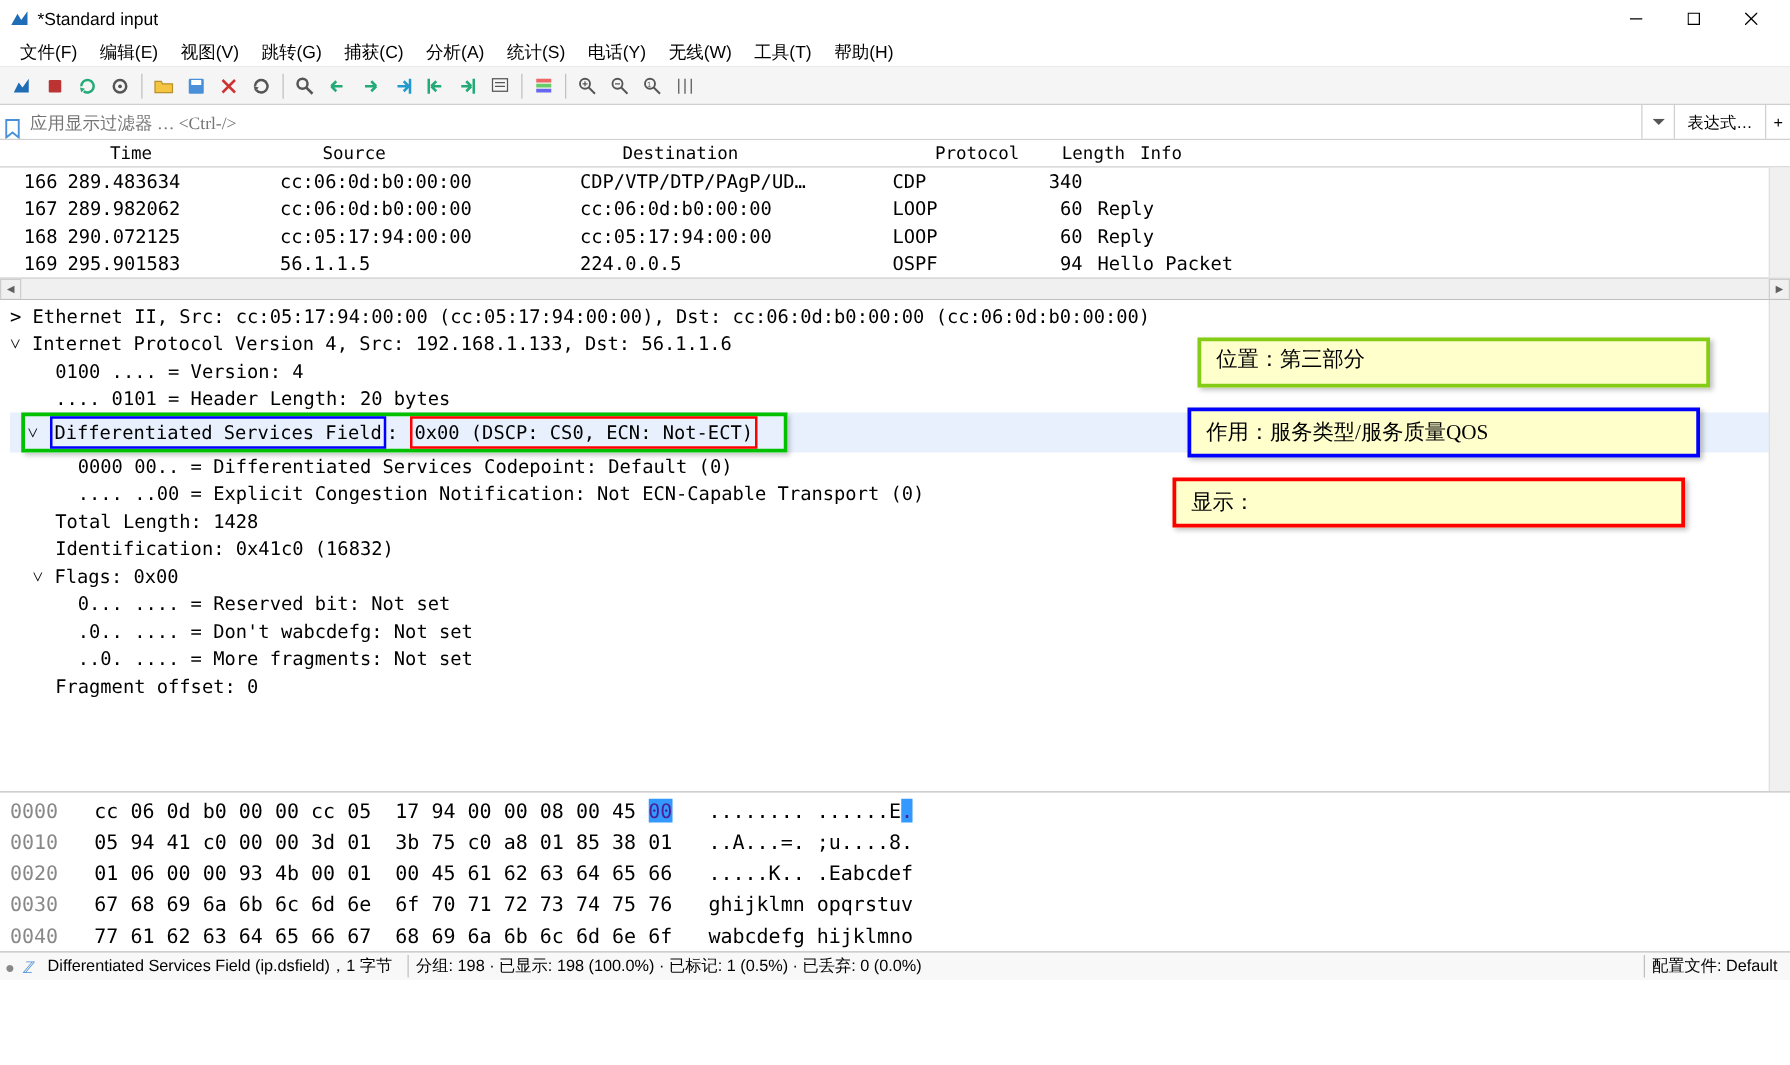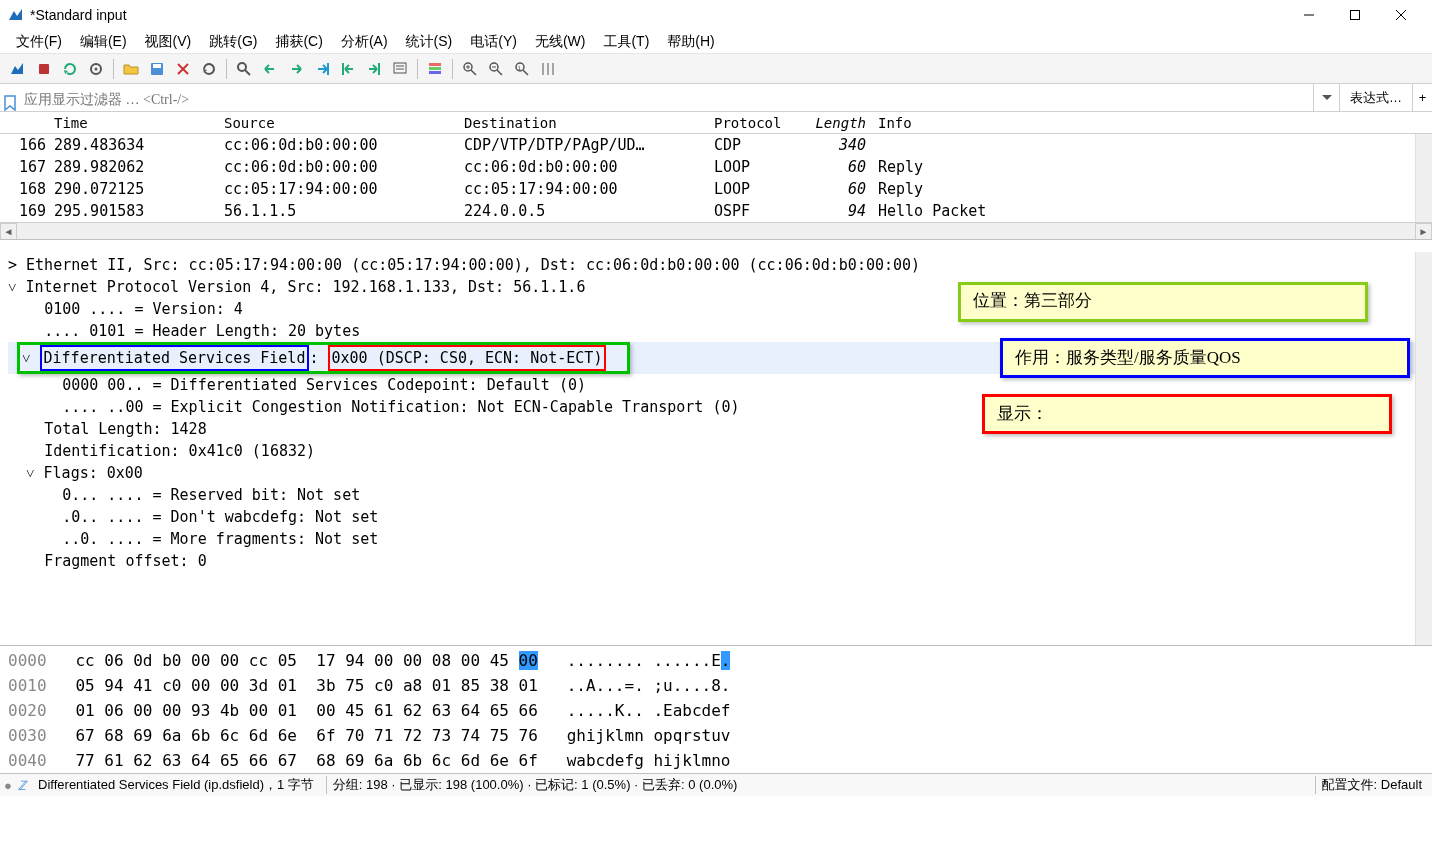--- a/index.html
+++ b/index.html
@@ -14,49 +14,49 @@
 .toolbar { height: 30px; display: flex; align-items: center; padding: 2px 6px; gap: 2px; background: #f5f5f5; border-bottom: 1px solid #d0d0d0; }
 .toolbar .tbtn { width: 24px; height: 24px; display: flex; align-items: center; justify-content: center; border: 1px solid transparent; }
 .toolbar .sep { width: 1px; height: 20px; background: #c0c0c0; margin: 0 3px; }
 .filterbar { height: 28px; display: flex; align-items: flex-end; border-bottom: 1px solid #d0d0d0; background: #fff; }
 .filterbar .bm { width: 20px; display: flex; justify-content: center; color: #4a90d9; }
 .filterbar input { flex: 1; border: none; outline: none; font-size: 14px; padding: 3px 4px; color: #888; font-family: "Microsoft YaHei"; }
 .filterbar .expr { padding: 0 10px; border-left: 1px solid #d0d0d0; height: 100%; display: flex; align-items: center; gap: 4px; }
 .filterbar .plus { width: 20px; text-align: center; border-left: 1px solid #d0d0d0; height: 100%; display: flex; align-items: center; justify-content: center; }
 .filterbar .dd { width: 26px; display:flex; align-items:center; justify-content:center; border-left:1px solid #d0d0d0; height:100%;}
 .packetlist { height: 128px; overflow: hidden; position: relative; border-bottom: 1px solid #c0c0c0; }
-.plhdr { display: flex; background: #fff; border-bottom: 1px solid #d0d0d0; height: 22px; align-items: center; font-size: 14px; }
+.plhdr { display: flex; background: #fff; border-bottom: 1px solid #d0d0d0; height: 22px; align-items: center; font-size: 14px; padding-left: 34px; }
 .plhdr div { padding: 2px 4px; font-family: Consolas, monospace; }
 .plrows { font-family: Consolas, monospace; font-size: 15px; }
 .plrow { display: flex; height: 22px; align-items: center; white-space: nowrap; }
 .plrow div { padding: 1px 4px; overflow: hidden; }
 .c-no { width: 50px; text-align: right; }
 .c-time { width: 170px; }
 .c-src { width: 240px; }
 .c-dst { width: 250px; }
 .c-proto { width: 90px; }
-.c-len { width: 70px; text-align: right; font-style: italic; }
+.c-len { width: 70px; text-align: right; }
 .c-info { flex: 1; }
 .hscroll { height: 17px; background: #f0f0f0; border-top: 1px solid #d0d0d0; display: flex; align-items: center; }
 .hscroll .ar { width: 17px; height: 17px; display: flex; align-items: center; justify-content: center; background: #f0f0f0; border: 1px solid #cdcdcd; font-size: 10px; color: #606060;}
 .hscroll .track { flex: 1; }
-.details { height: 394px; overflow: hidden; font-family: Consolas, monospace; font-size: 15px; line-height: 22px; padding: 2px 0 2px 8px; position: relative; border-bottom: 1px solid #c0c0c0; margin-top: 12px; }
+.details { height: 394px; overflow: hidden; font-family: Consolas, monospace; font-size: 15px; line-height: 22px; padding: 2px 0 2px 8px; position: relative; border-bottom: 1px solid #c0c0c0; }
 .details .ln { white-space: pre; }
 .hl-row { background: #e8f0fe; display: inline-block; padding-right: 800px; margin-right: -800px; }
 .hl-seg-green { border: 3px solid #00c000; padding: 0 2px; display: inline-block; box-shadow: 2px 2px 4px rgba(0,0,0,.25); }
 .hl-seg-blue { border: 2px solid #0000ff; padding: 0 2px; display: inline-block; }
 .hl-seg-red { border: 2px solid #ff0000; padding: 0 2px; display: inline-block; }
 .ann-box { position: absolute; background: #ffffcc; padding: 6px 12px; font-family: "Microsoft YaHei"; font-size: 17px; box-shadow: 2px 2px 4px rgba(0,0,0,.25); white-space: nowrap; }
 .ann-green { border: 3px solid #84cc16; font-family: Liberation Mono, monospace; }
 .ann-blue { border: 3px solid #0000ff; }
 .ann-red { border: 3px solid #ff0000; }
 .hexpane { height: 127px; overflow: hidden; font-family: Consolas, monospace; font-size: 16px; line-height: 25px; padding: 2px 8px; background: #fff; }
 .hexrow { white-space: pre; }
 .hex-off { color: #888; }
-.hex-sel { background: #3399ff; color: #000000; }
+.hex-sel { background: #3399ff; color: #4c1d95; }
 .statusbar { height: 23px; border-top: 1px solid #c0c0c0; display: flex; align-items: center; font-size: 13px; background: #f8f8f8; padding: 0 4px; gap: 6px; }
 .statusbar .sseg { padding: 0 6px; border-left: 1px solid #c0c0c0; white-space: nowrap; }
 .statusbar .sseg:first-child { border-left: none; flex-shrink: 0; }
 .vscroll { position: absolute; right: 0; top: 0; bottom: 0; width: 17px; background: #f0f0f0; border-left: 1px solid #e0e0e0; }
 svg { display: block; }
 </style>
 </head>
 <body>
 
 <div class="titlebar">
@@ -312,22 +312,22 @@
 <div class="ln">      <span>.... ..00 = Explicit Congestion Notification: Not ECN-Capable Transport (0)</span></div>
 <div class="ln">    <span>Total Length: 1428</span></div>
 <div class="ln">    <span>Identification: 0x41c0 (16832)</span></div>
 <div class="ln">  ˅ <span>Flags: 0x00</span></div>
 <div class="ln">      <span>0... .... = Reserved bit: Not set</span></div>
 <div class="ln">      <span>.0.. .... = Don't wabcdefg: Not set</span></div>
 <div class="ln">      <span>..0. .... = More fragments: Not set</span></div>
 <div class="ln">    <span>Fragment offset: 0</span></div>
 
 <div class="ann-box ann-green" style="top:30px;left:958px;width:410px">位置：第三部分</div>
-<div class="ann-box ann-blue" style="top:86px;left:1000px;width:410px">作用：服务类型/服务质量QOS</div>
-<div class="ann-box ann-red" style="top:142px;left:982px;width:410px">显示：</div>
+<div class="ann-box ann-blue" style="top:86px;left:950px;width:410px">作用：服务类型/服务质量QOS</div>
+<div class="ann-box ann-red" style="top:142px;left:938px;width:410px">显示：</div>
 <div class="vscroll"></div>
 </div>
 
 <div class="hexpane" id="hexpane">
     <div class="hexrow"><span class="hex-off">0000</span>   cc 06 0d b0 00 00 cc 05  17 94 00 00 08 00 45 <span class="hex-sel">00</span>   ........ ......E<span class="hex-sel">.</span></div>
     <div class="hexrow"><span class="hex-off">0010</span>   05 94 41 c0 00 00 3d 01  3b 75 c0 a8 01 85 38 01   ..A...=. ;u....8.</div>
     <div class="hexrow"><span class="hex-off">0020</span>   01 06 00 00 93 4b 00 01  00 45 61 62 63 64 65 66   .....K.. .Eabcdef</div>
     <div class="hexrow"><span class="hex-off">0030</span>   67 68 69 6a 6b 6c 6d 6e  6f 70 71 72 73 74 75 76   ghijklmn opqrstuv</div>
     <div class="hexrow"><span class="hex-off">0040</span>   77 61 62 63 64 65 66 67  68 69 6a 6b 6c 6d 6e 6f   wabcdefg hijklmno</div>
   </div>

